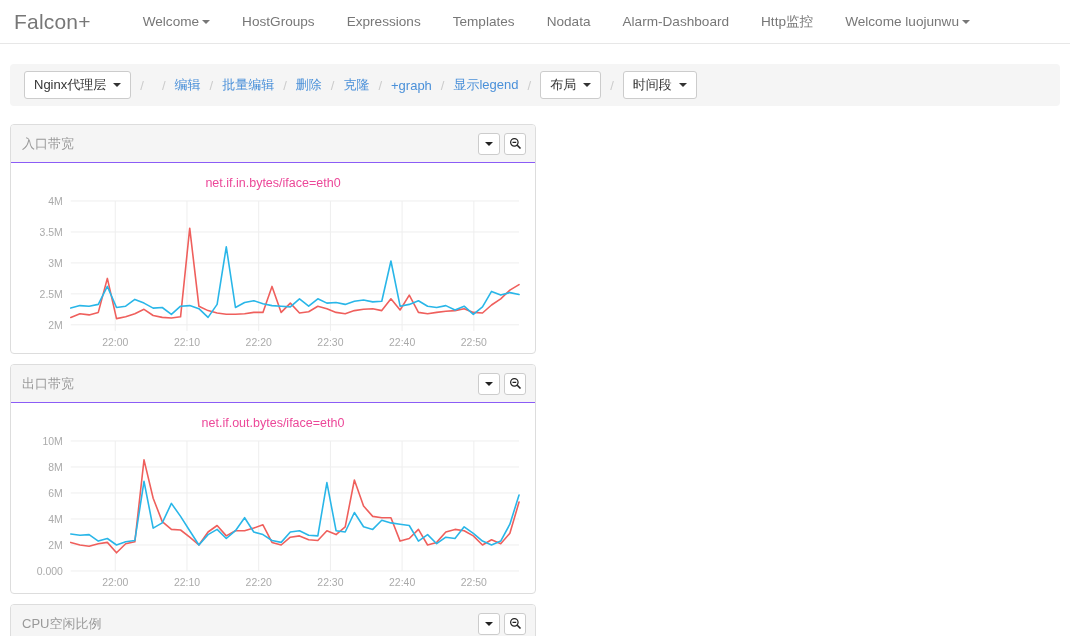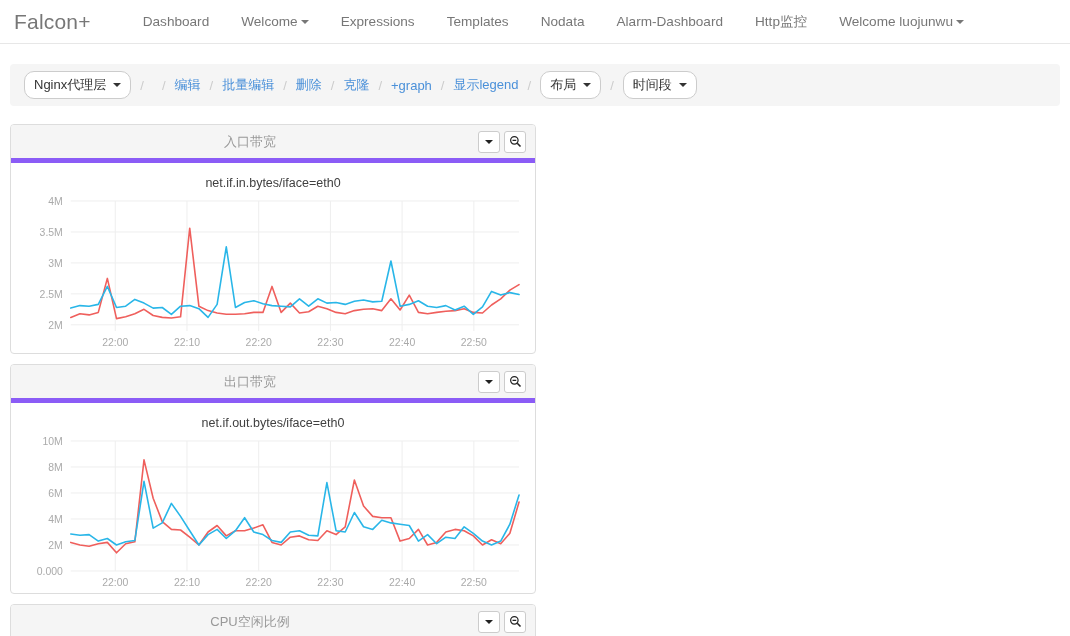--- a/index.html
+++ b/index.html
@@ -54,21 +54,21 @@
     border-radius: 4px;
     height: 42px;
     display: flex;
     align-items: center;
     padding: 0 14px;
     gap: 0;
   }
   .tb-select {
     background: #fff;
     border: 1px solid #ccc;
-    border-radius: 10px;
+    border-radius: 3px;
     font-size: 13px;
     color: #333;
     padding: 5px 9px;
     line-height: 1.2;
     display: inline-flex;
     align-items: center;
     white-space: nowrap;
     cursor: pointer;
   }
   .tb-select .caret { border-top-color: #333; margin-left: 7px; }
@@ -92,25 +92,24 @@
   .panel {
     width: 526px;
     background: #fff;
     border: 1px solid #ddd;
     border-radius: 4px;
     overflow: hidden;
   }
   .panel-head {
     height: 38px;
     background: #f5f5f5;
-    border-bottom: 5px solid #8b5cf6;
+    border-bottom: 1px solid #8b5cf6;
     display: flex;
     align-items: center;
     padding: 0 9px 0 11px;
-    text-align: center;
   }
   .panel-title {
     font-size: 13px;
     color: #999;
     flex: 1;
     white-space: nowrap;
     overflow: hidden;
   }
   .panel-btns { display: flex; gap: 4px; }
   .pbtn {
@@ -122,36 +121,36 @@
     align-items: center;
     justify-content: center;
     cursor: pointer;
   }
   .pbtn .caret { border-top-color: #222; margin: 0; }
 
   .panel-body { padding: 8px 6px 4px 6px; height: 190px; position: relative; }
   .chart-title {
     text-align: center;
     font-size: 12.5px;
-    color: #404040;
+    color: #ec4899;
     margin: 4px 0 2px 0;
     height: 16px;
     line-height: 16px;
   }
   .chart-area { position: relative; height: 160px; }
   .chart-svg { display: block; width: 100%; height: 160px; }
 </style>
 </head>
 <body>
 
 <div class="navbar">
   <div class="brand">Falcon+</div>
   <div class="nav-items" id="nav-items">
-      <div class="nav-item"><span>Dashboard</span></div>
       <div class="nav-item"><span>Welcome</span><span class="caret"></span></div>
+      <div class="nav-item"><span>HostGroups</span></div>
       <div class="nav-item"><span>Expressions</span></div>
       <div class="nav-item"><span>Templates</span></div>
       <div class="nav-item"><span>Nodata</span></div>
       <div class="nav-item"><span>Alarm-Dashboard</span></div>
       <div class="nav-item"><span>Http监控</span></div>
       <div class="nav-item"><span>Welcome luojunwu</span><span class="caret"></span></div>
     </div>
 </div>
 
 <div class="toolbar-wrap">

